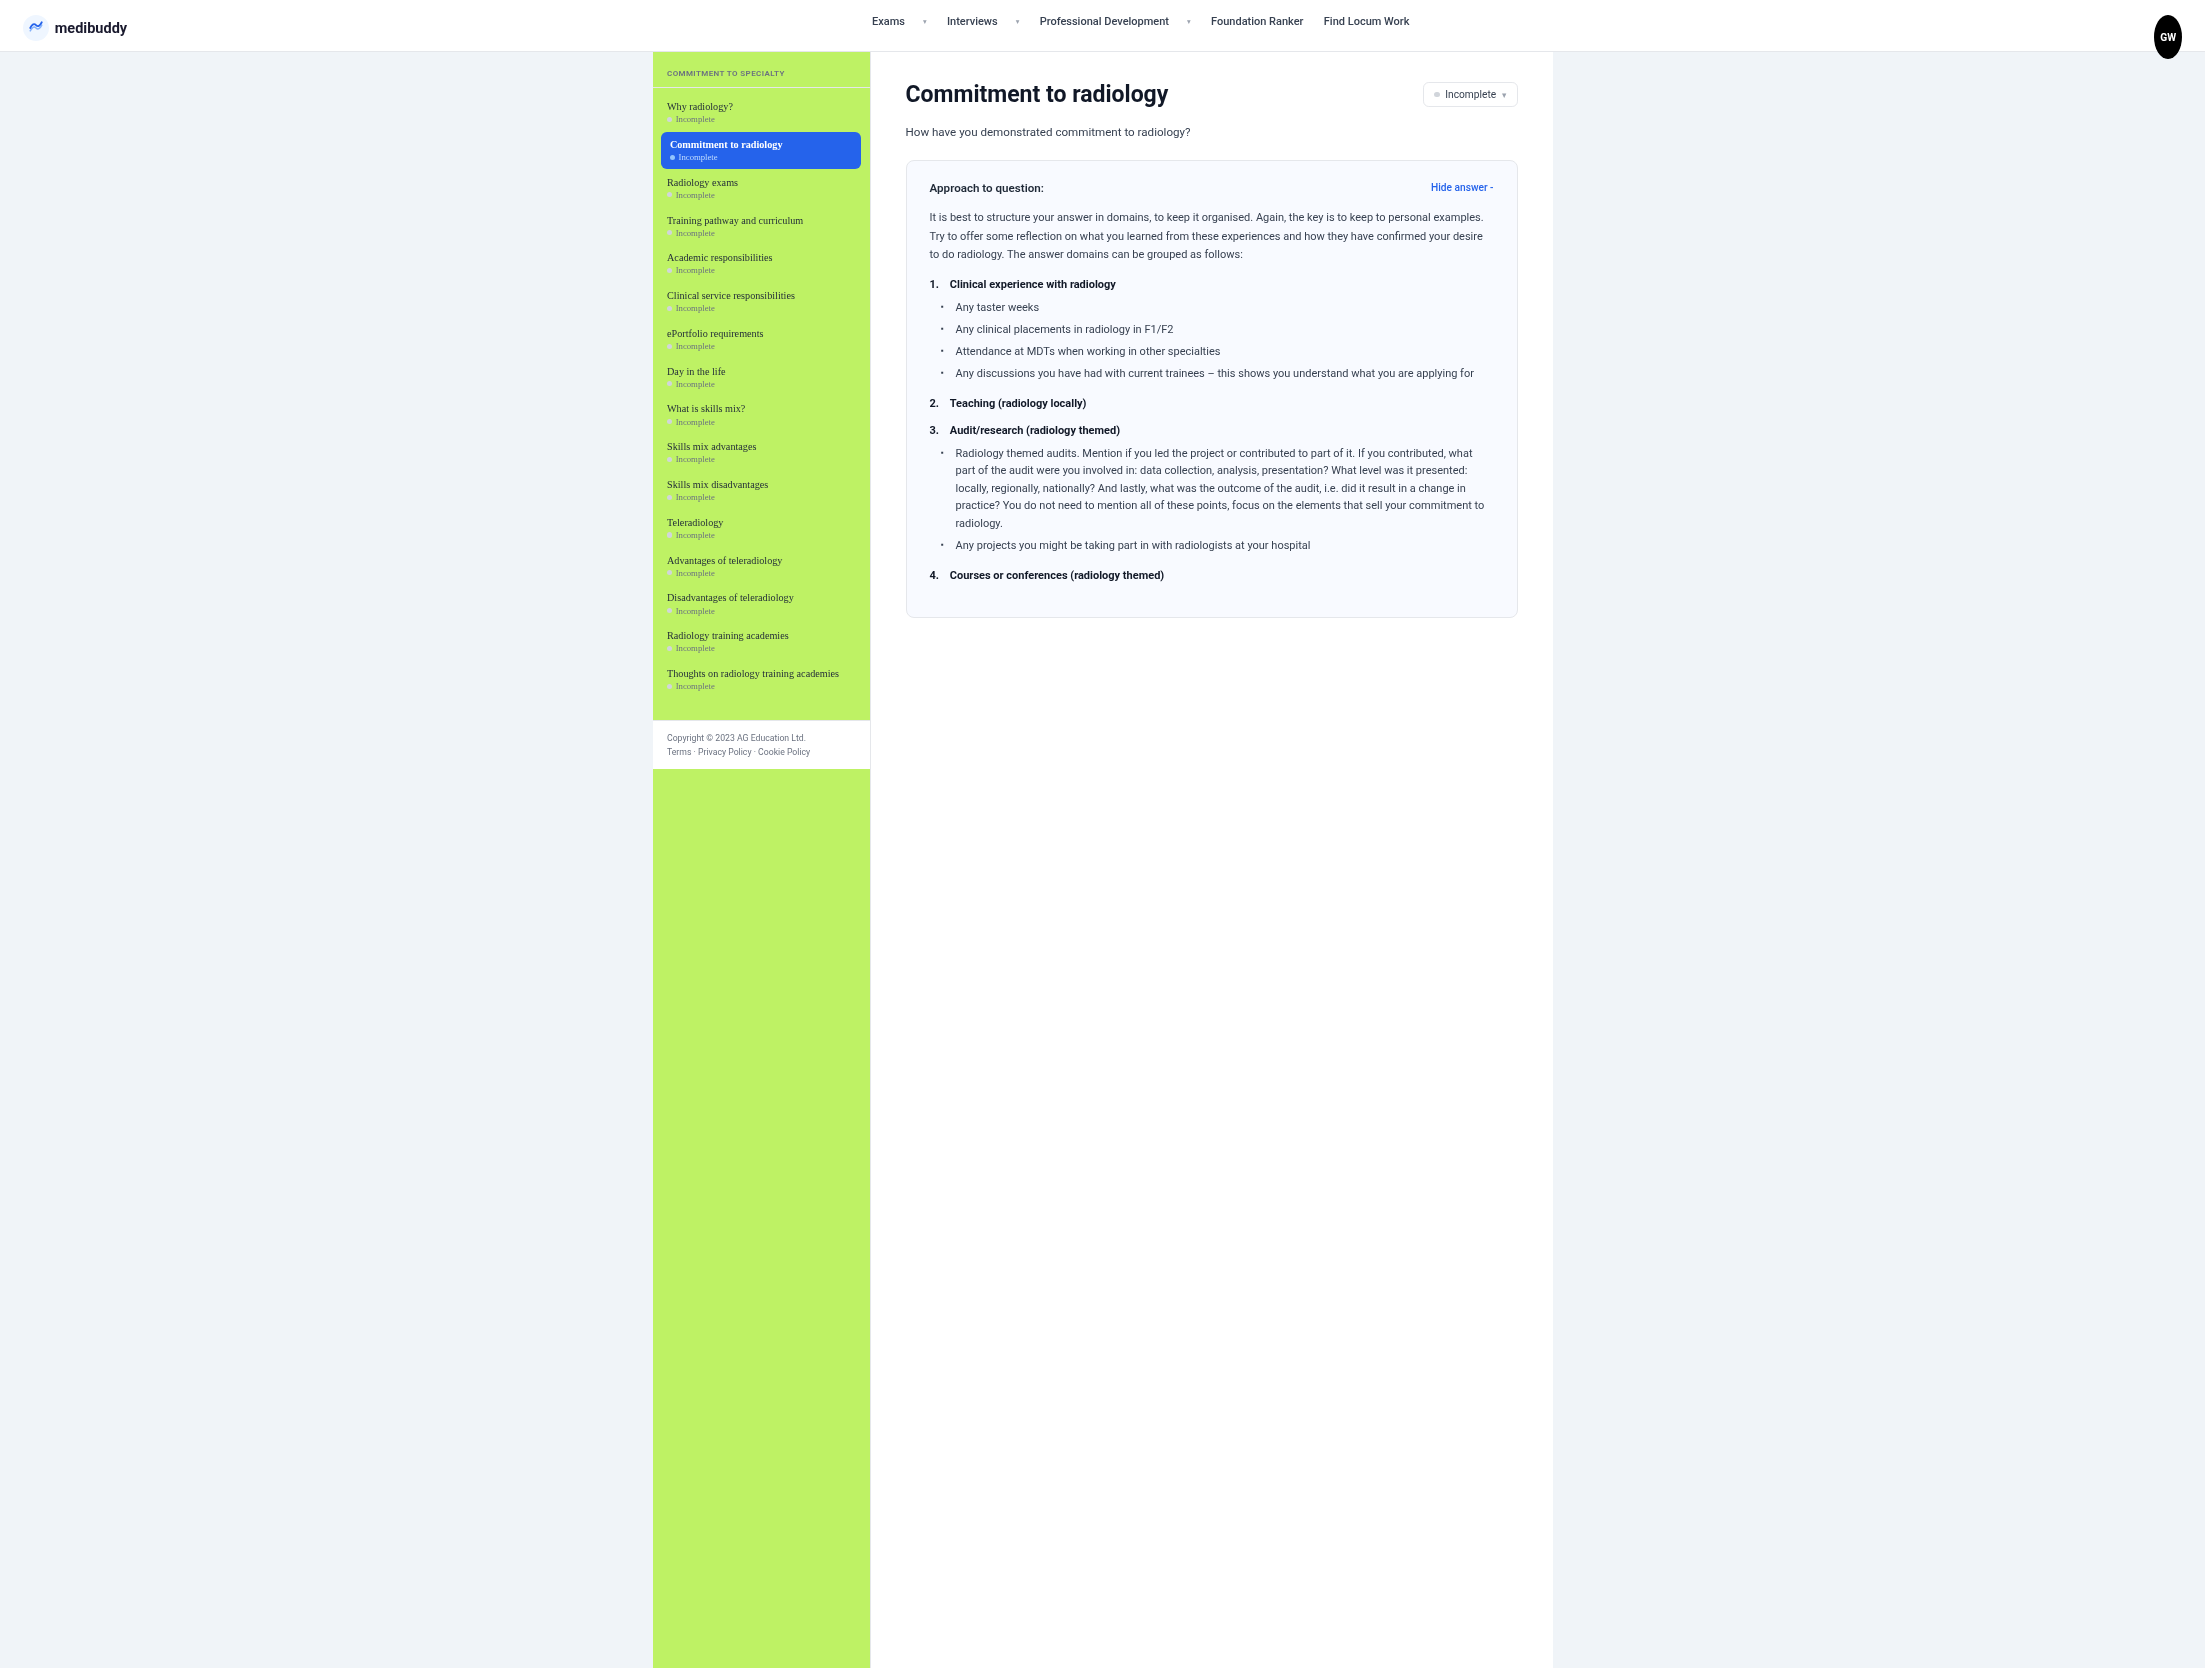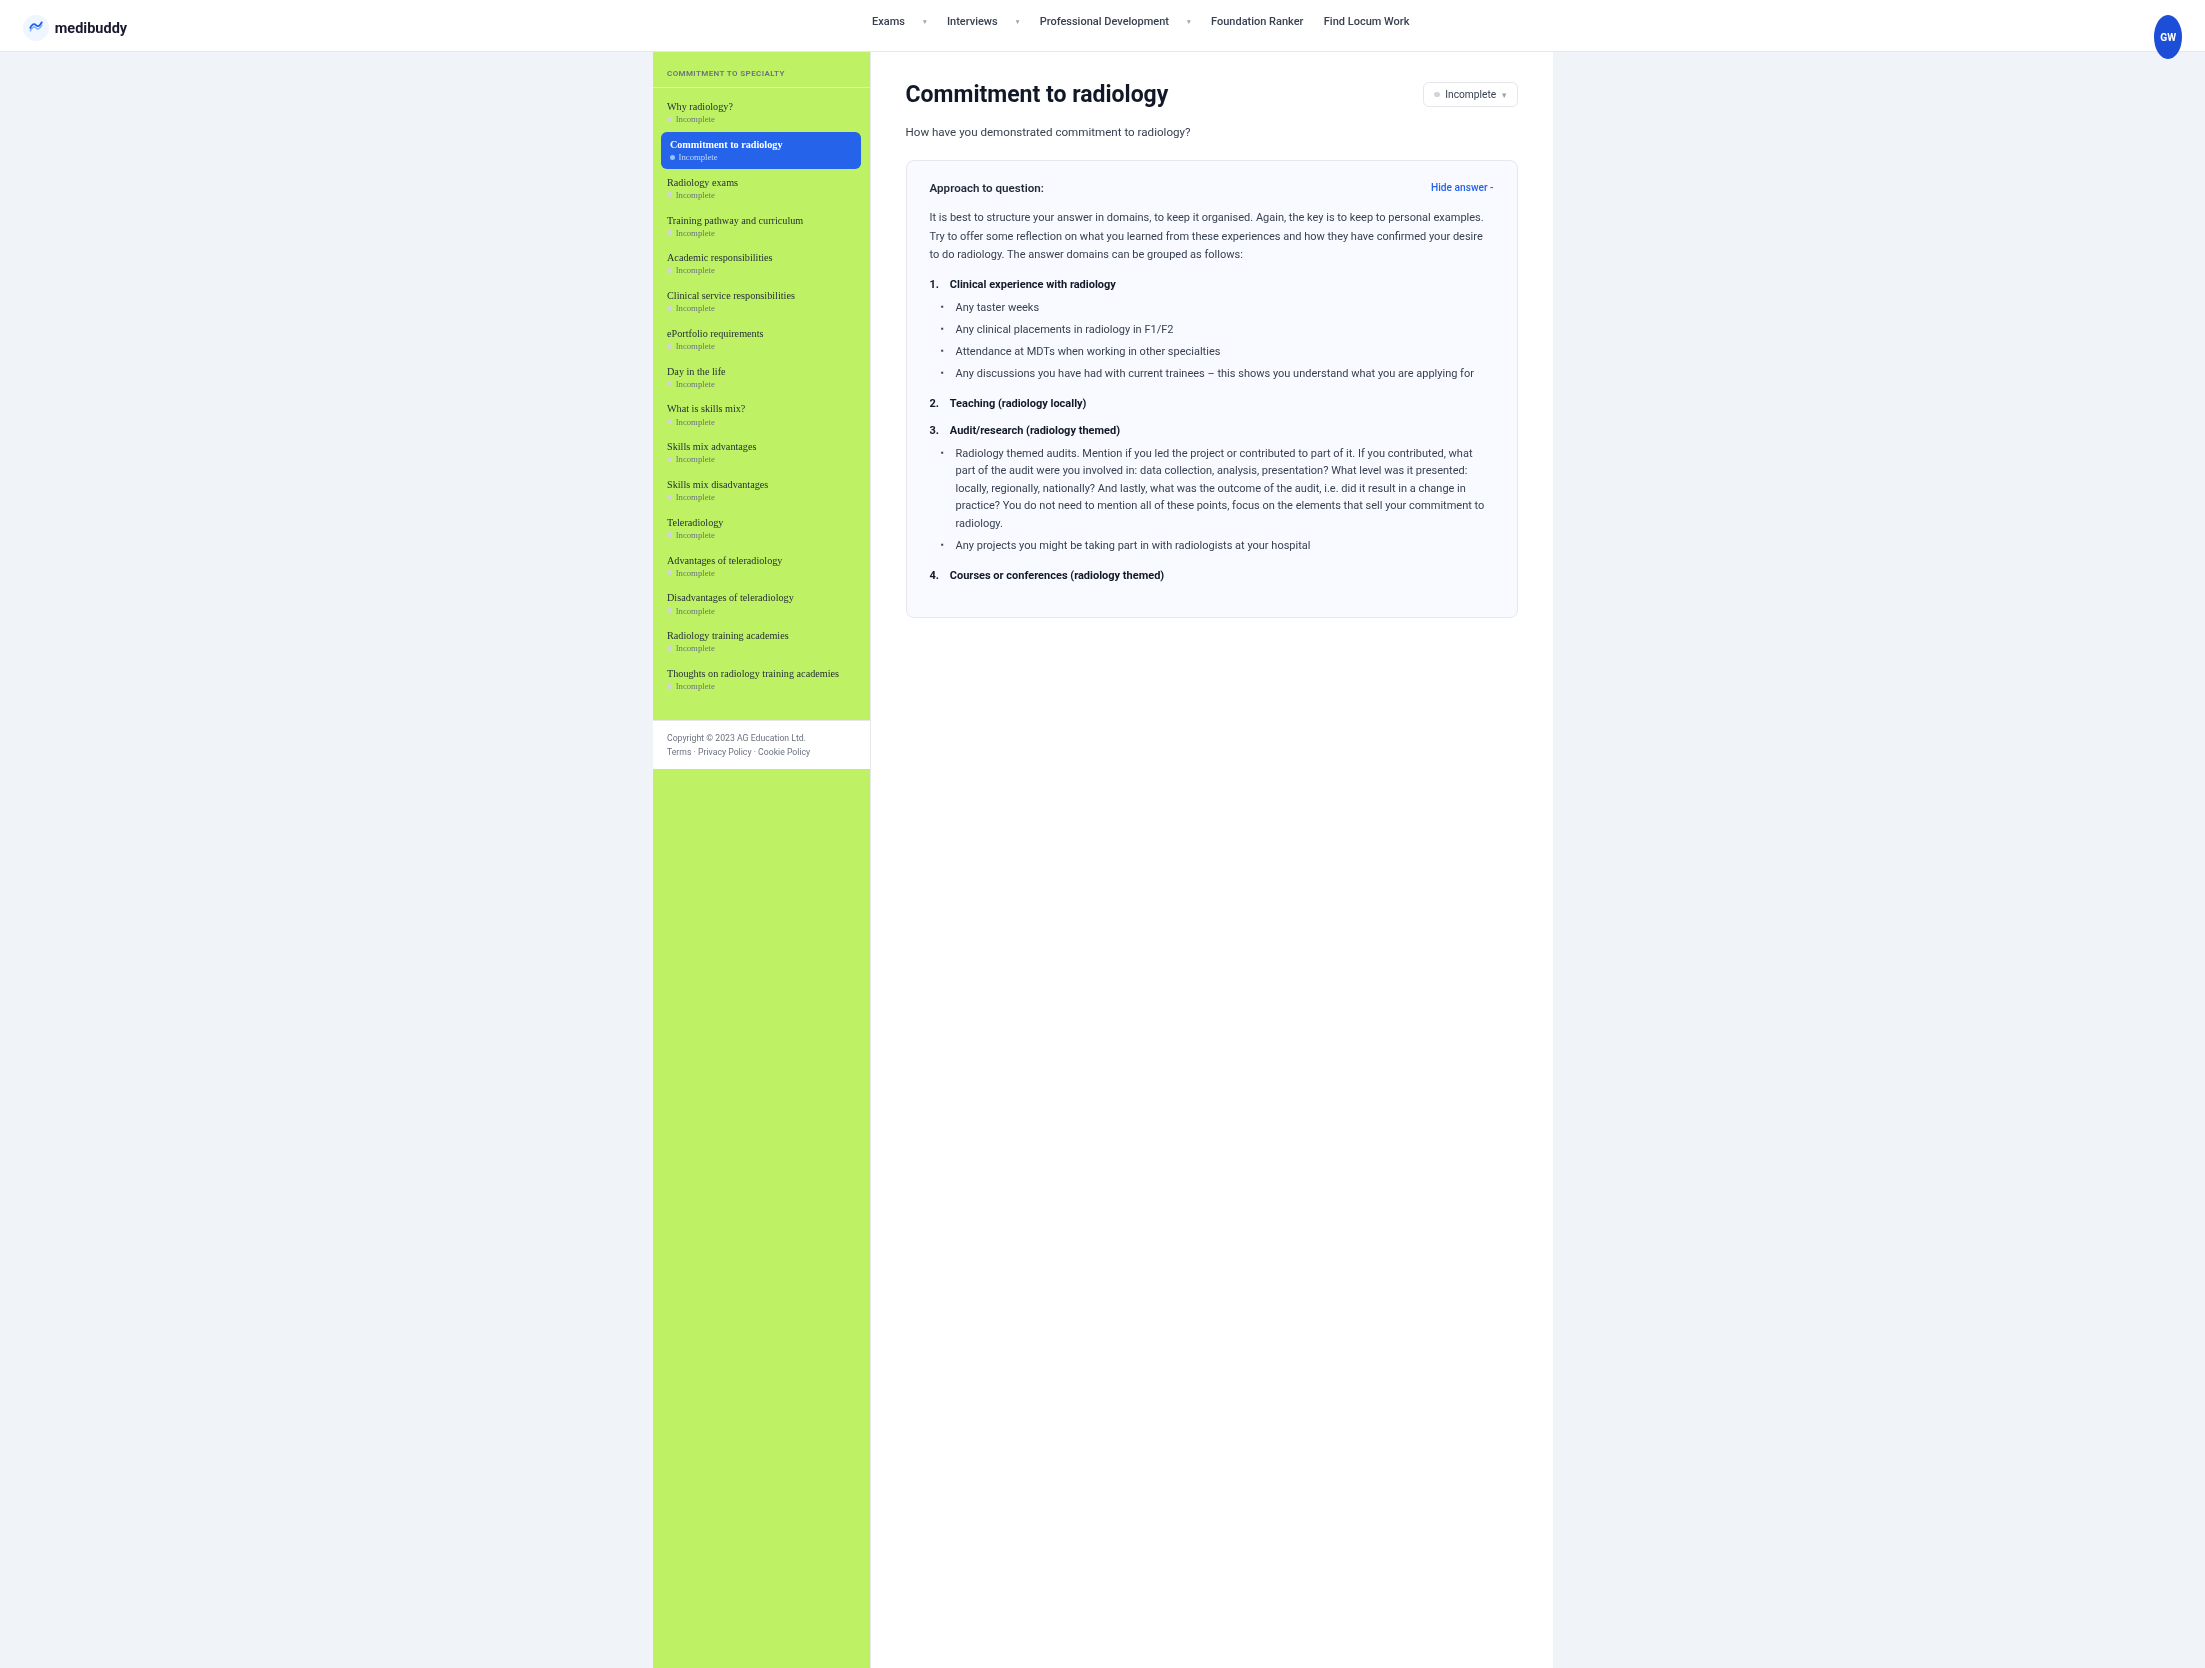--- a/index.html
+++ b/index.html
@@ -55,21 +55,21 @@
     .nav-plain {
       font-size: 11px;
       color: #374151;
       cursor: pointer;
       font-weight: 500;
     }
     .avatar {
       width: 27.6px;
       height: 44px;
       border-radius: 50%;
-      background: #1d4ed8;
+      background: #000000;
       color: #fff;
       display: flex;
       align-items: center;
       justify-content: center;
       font-weight: 700;
       font-size: 10.2px;
       cursor: pointer;
     }
     
     .layout {

